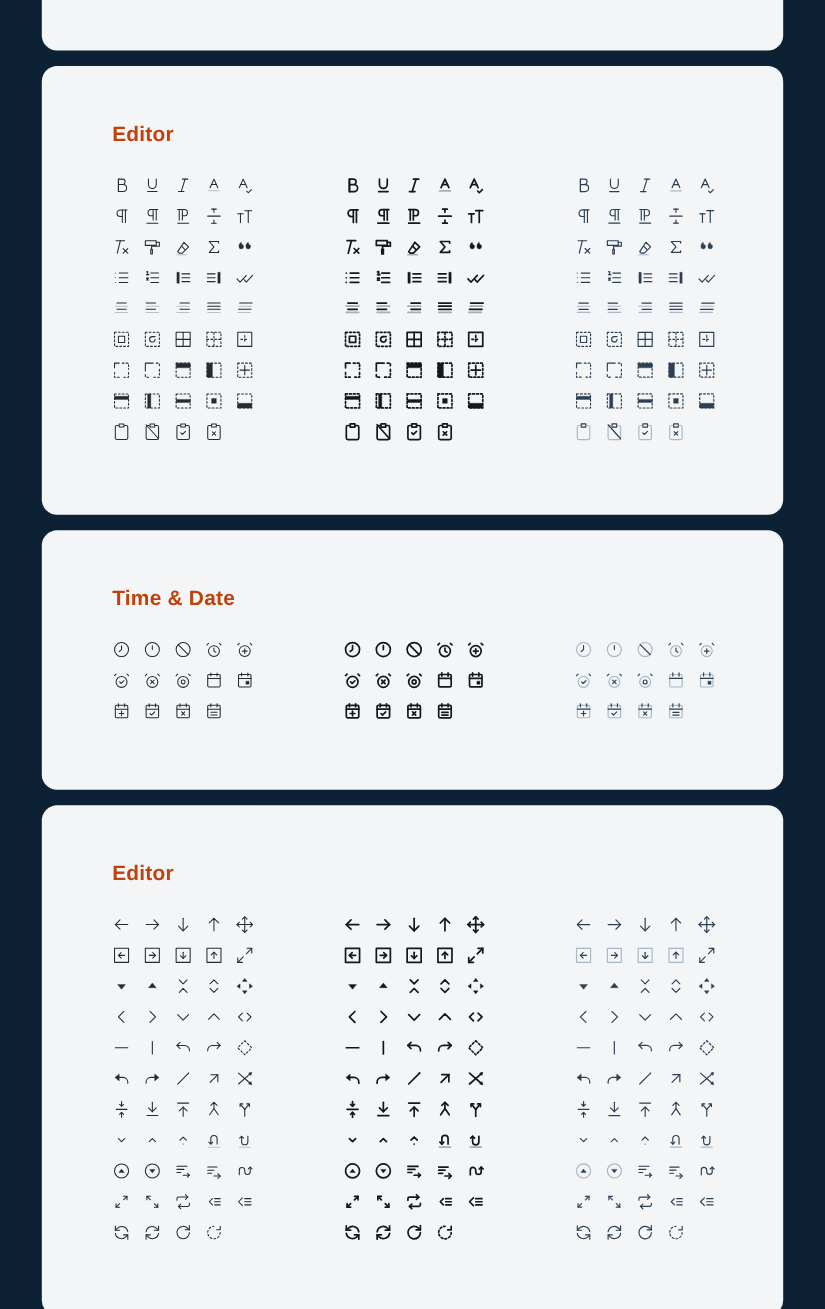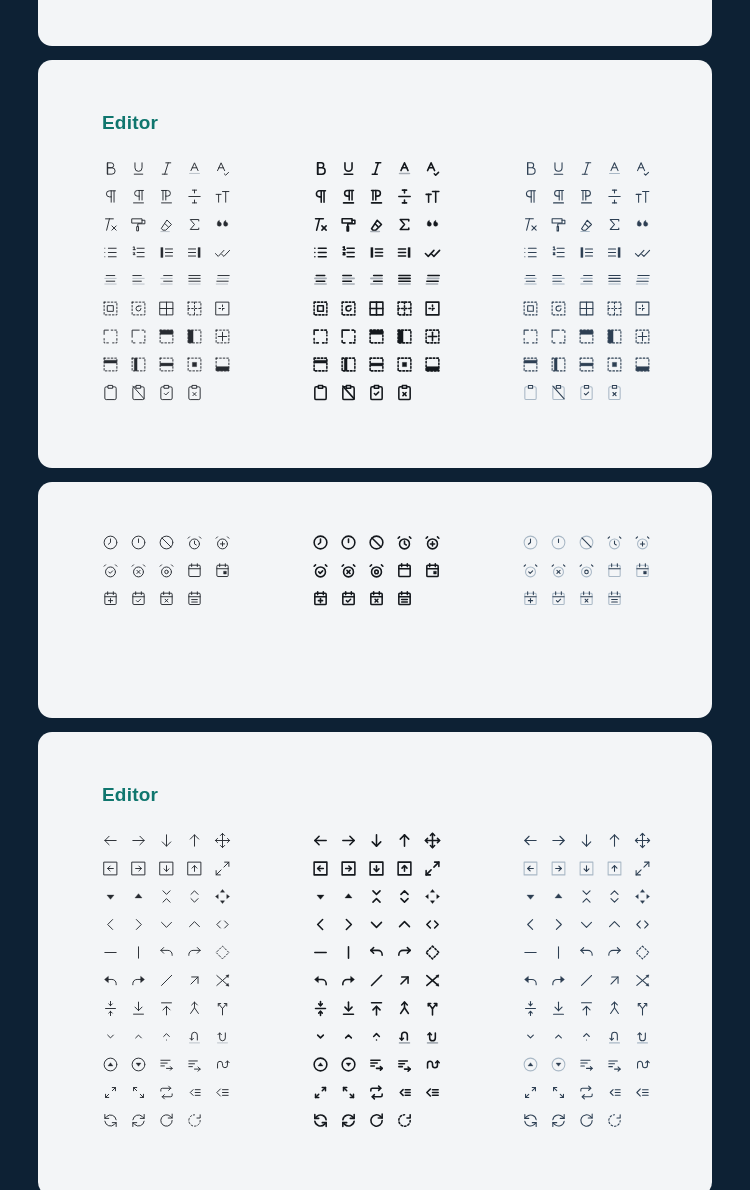--- a/index.html
+++ b/index.html
@@ -16,21 +16,21 @@
     box-sizing:border-box;
   }
   #card-top{top:-60px;height:106px;}
   #sec-editor{top:60px;height:408px;}
   #sec-time{top:482px;height:236px;}
   #sec-arrows{top:732px;height:464px;}
   .card-inner{padding:52px 64px 0 64px;}
   .sec-title{
     margin:0 0 26px 0;
     font-size:19px;font-weight:700;letter-spacing:.2px;
-    color:#0f766e;
+    color:#c2410c;
   }
   .groups{display:flex;gap:81px;align-items:flex-start;}
   .grid{display:flex;flex-direction:column;gap:11px;}
   .icon-row{display:flex;gap:11px;height:17px;}
   .ic{width:17px;height:17px;display:flex;align-items:center;justify-content:center;}
   .ic svg{display:block;}
 </style>
 </head>
 <body>
 
@@ -1044,20 +1044,21 @@
               </svg>
             </span>
           </div>
         </div>
       </div>
   </div>
 </section>
 
 <section class="card" id="sec-time">
   <div class="card-inner">
+    <h2 class="sec-title">Time &amp; Date</h2>
     <div class="groups">
         <div class="grid">
           <div class="icon-row">
             <span class="ic">
               <svg viewBox="0 0 24 24" width="17" height="17">
                 <path d="M21 12a9 9 0 1 1-18 0 9 9 0 0 1 18 0" fill="none" stroke="#272b31" stroke-width="1.35" stroke-linecap="round" stroke-linejoin="round"></path>
                 <path d="M12 7v5l-3 2.5" fill="none" stroke="#272b31" stroke-width="1.35" stroke-linecap="round" stroke-linejoin="round"></path>
               </svg>
             </span>
             <span class="ic">

